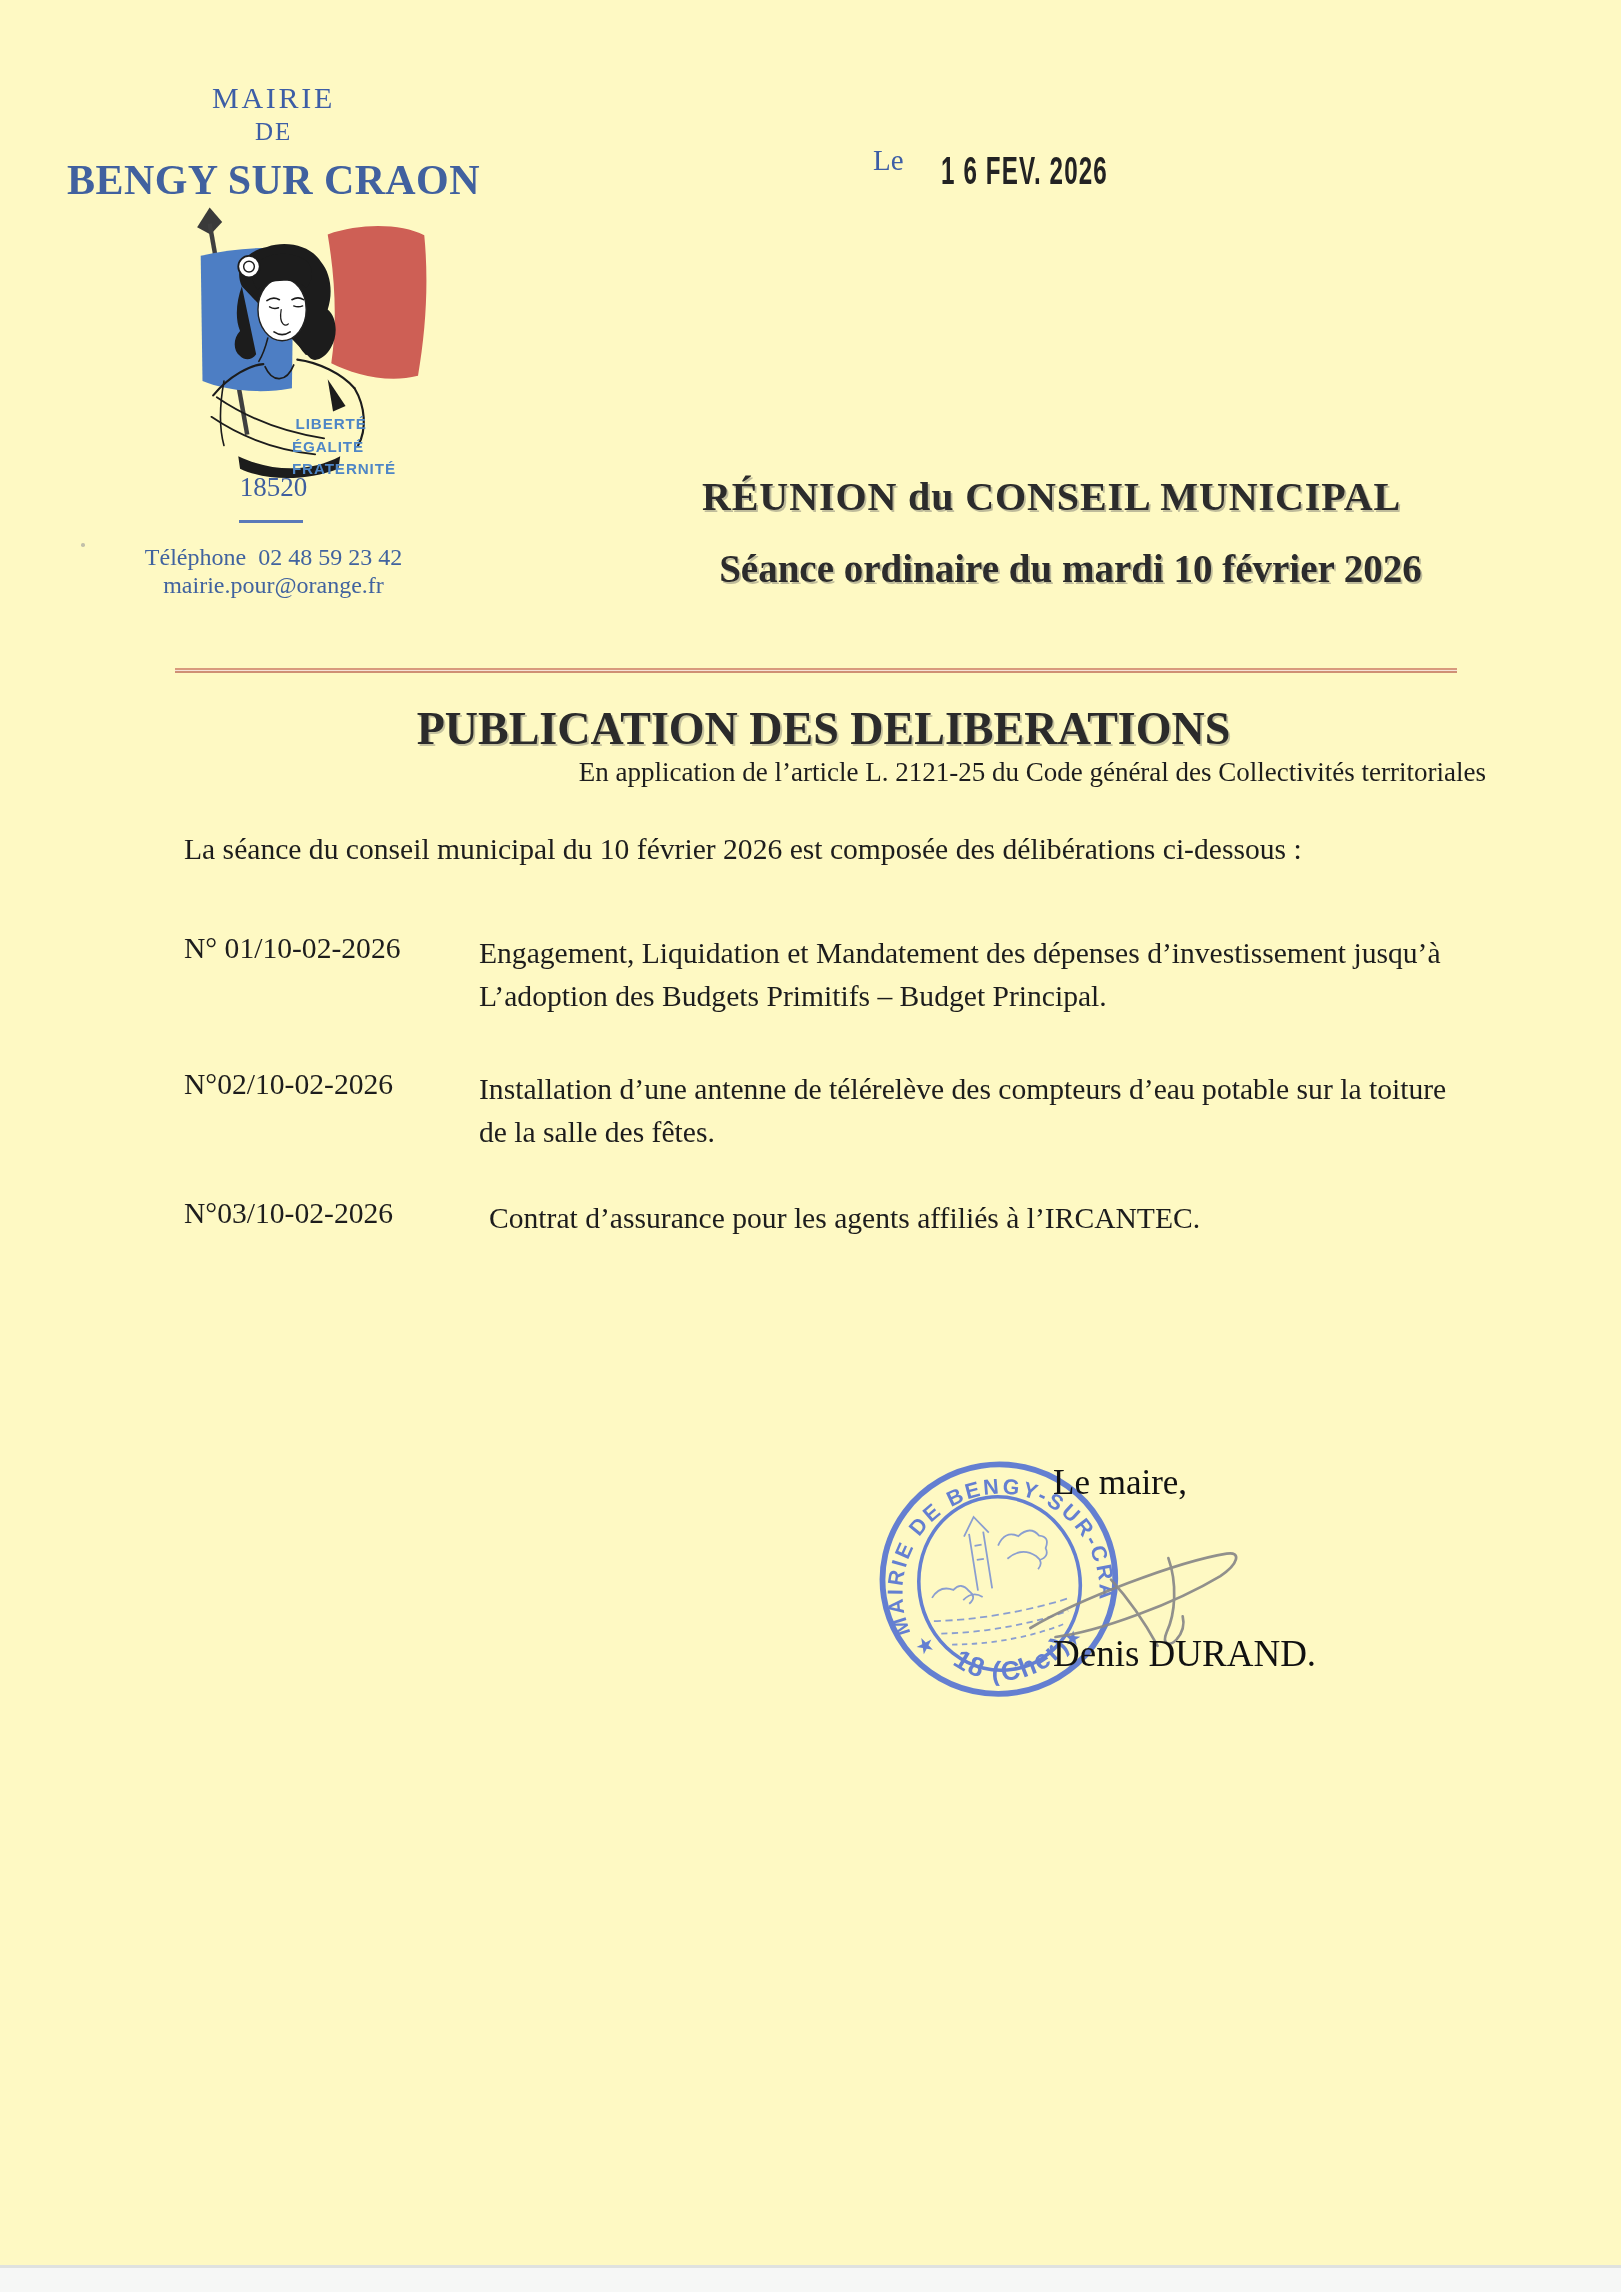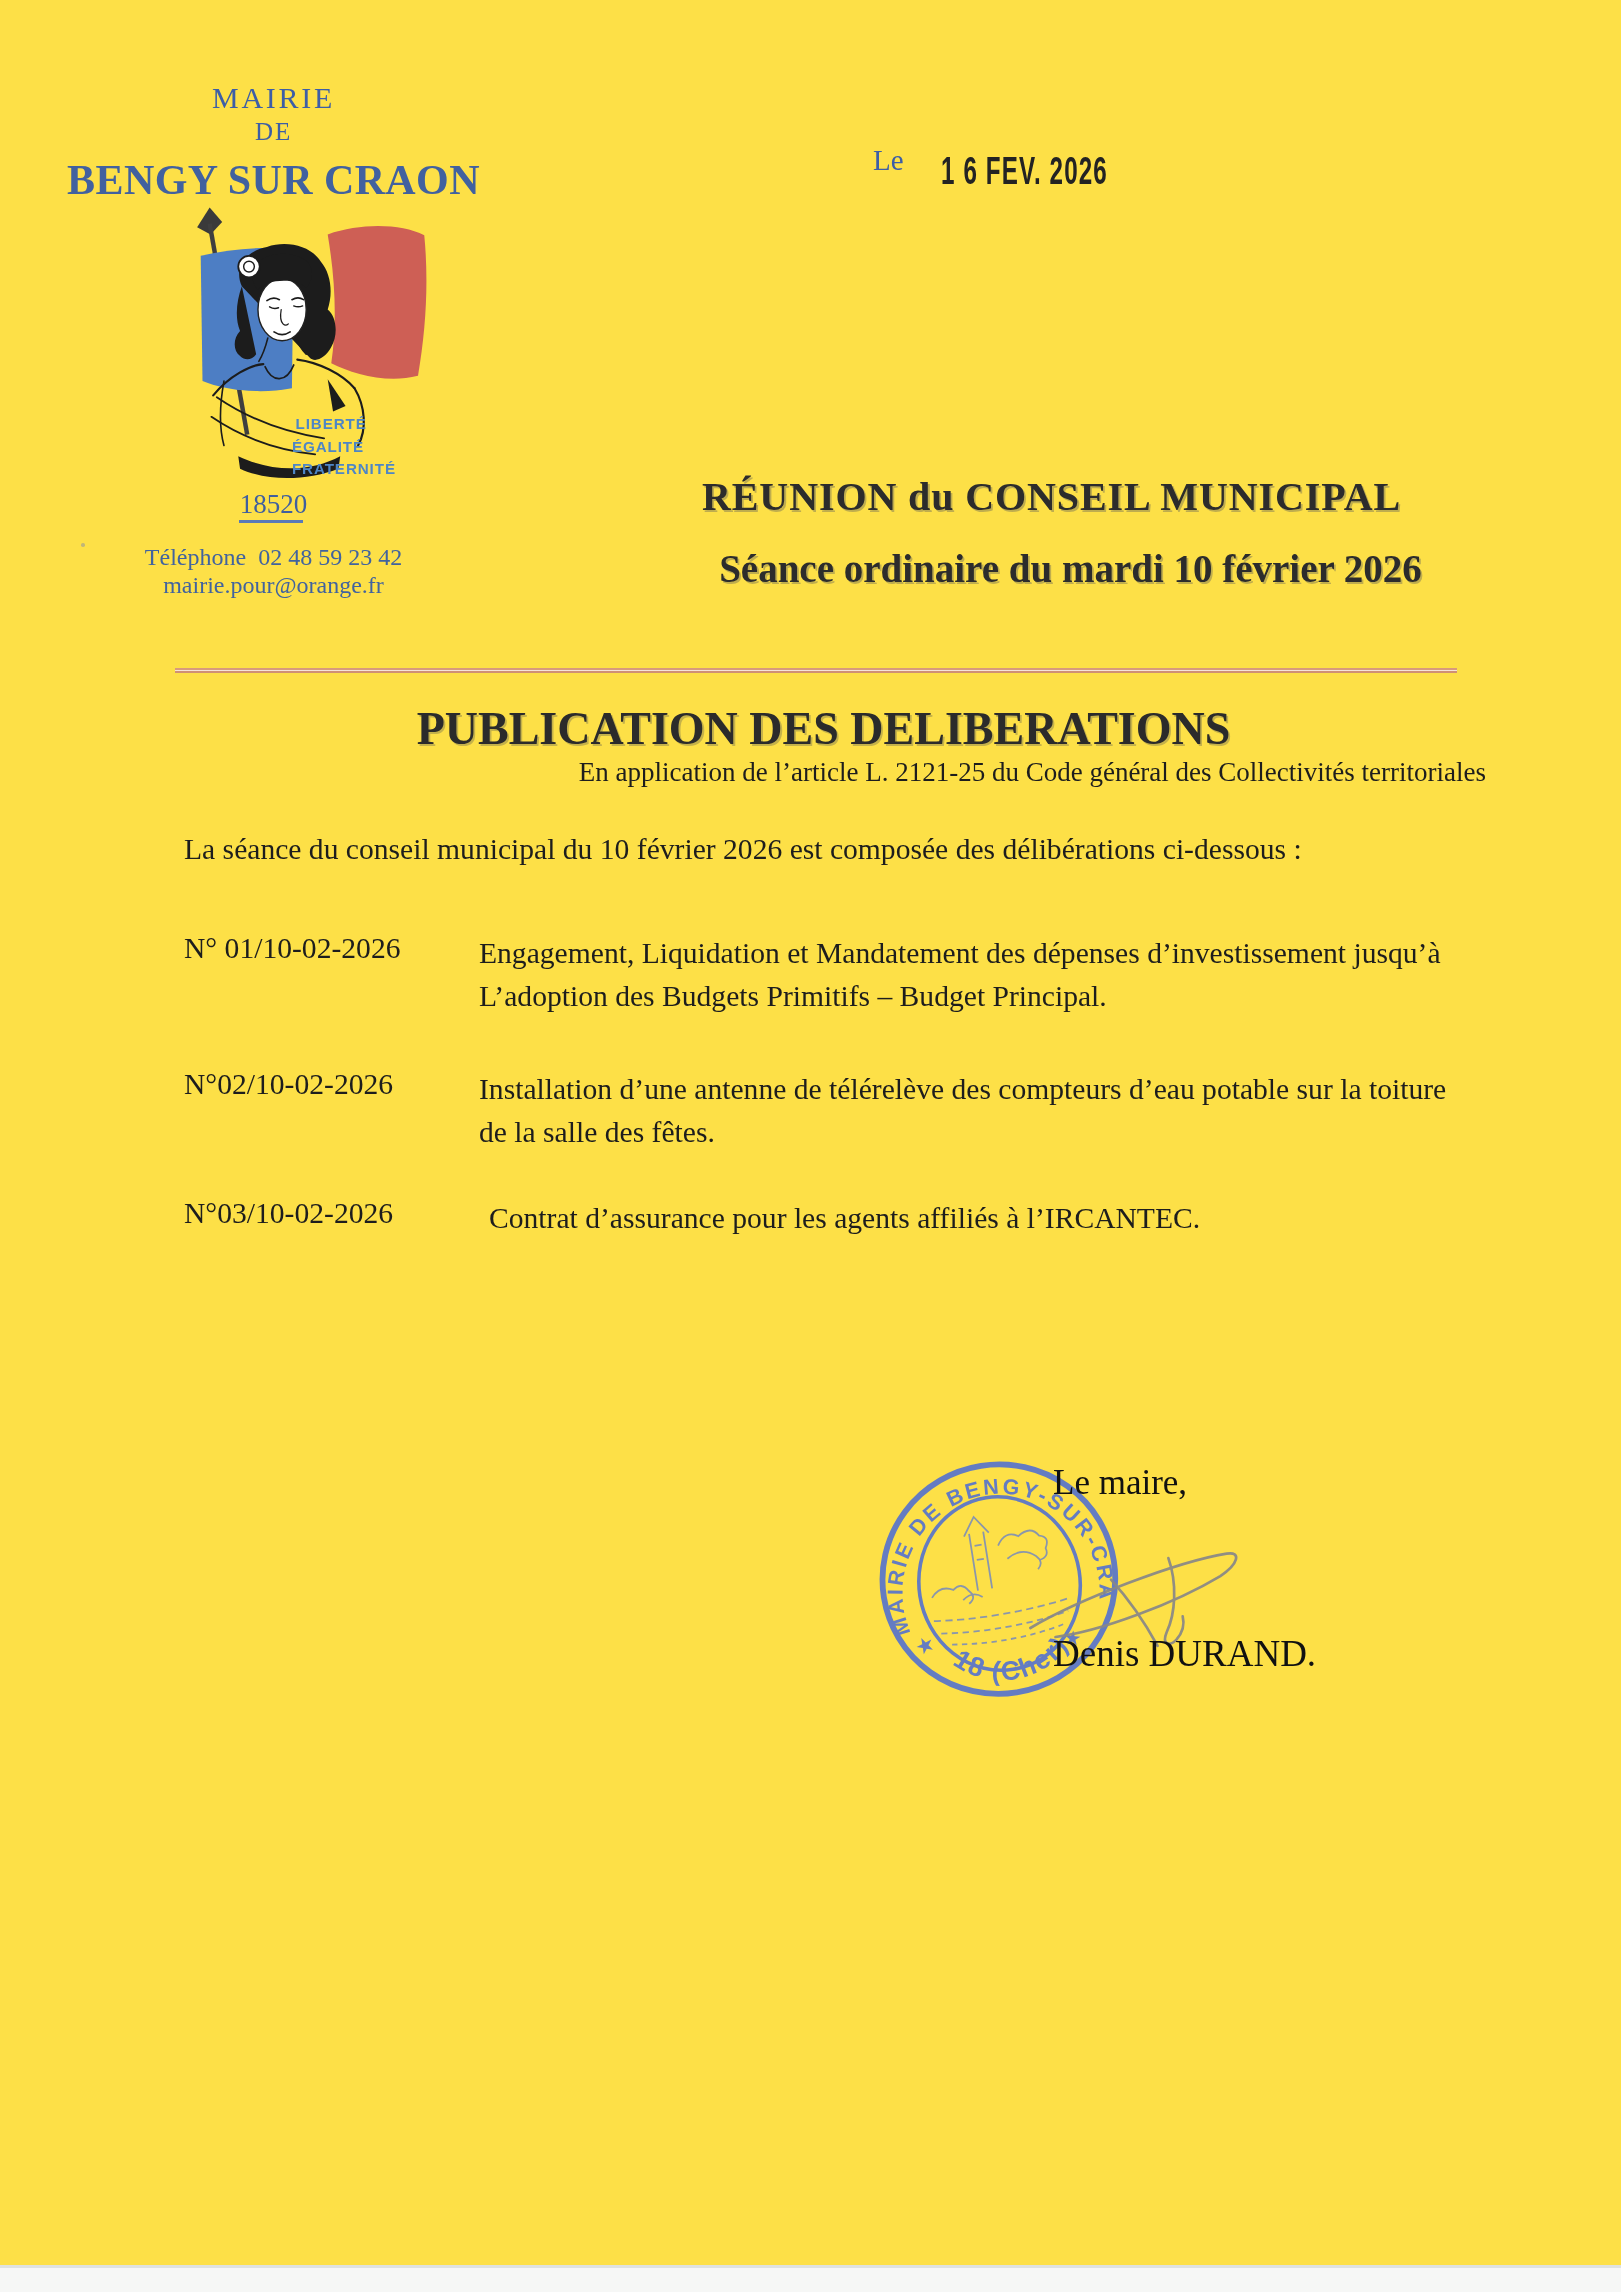--- a/index.html
+++ b/index.html
@@ -1,24 +1,24 @@
 <!DOCTYPE html>
 <html style="font-size:14.3px"><head>
 <meta charset="utf-8">
 <style>
   html,body{margin:0;padding:0;background:#9a9a9a;}
-  .page{position:relative;width:1621px;height:2293px;background:#fde047;overflow:hidden;
+  .page{position:relative;width:1621px;height:2293px;background:#fef9c3;overflow:hidden;
         font-family:"Liberation Serif",serif;color:#1d1d1d;}
   .abs{position:absolute;}
   
   .org1{left:54px;top:81px;width:439px;text-align:center;font-size:30px;letter-spacing:2.7px;color:#3d5ea6;}
   .org2{left:54px;top:118px;width:439px;text-align:center;font-size:25px;letter-spacing:1.8px;color:#3d5ea6;}
   .org3{left:54px;top:156px;width:439px;text-align:center;font-size:42px;font-weight:700;letter-spacing:0.4px;color:#41619f;}
   .logo{left:161px;top:204px;width:269px;height:279px;}
-  .postal{left:54px;top:489px;width:439px;text-align:center;font-size:27px;color:#3f5f9f;}
+  .postal{left:54px;top:472px;width:439px;text-align:center;font-size:27px;color:#3f5f9f;}
   .lh-rule{left:239px;top:520px;width:64px;height:2.7px;background:#5a7ab8;}
   .phone{left:54px;top:544px;width:439px;text-align:center;font-size:24px;color:#41639f;}
   .email{left:54px;top:572px;width:439px;text-align:center;font-size:24px;color:#41639f;}
   
   .le{left:873px;top:144px;font-size:29px;color:#3d5ea6;}
   .datestamp{left:941px;top:149px;font-family:"Liberation Sans",sans-serif;font-weight:700;
              font-size:39px;letter-spacing:1.8px;color:#232323;transform:scale(.62,1);transform-origin:left top;
              white-space:nowrap;}
   
   .m-title{left:608px;top:473px;width:887px;text-align:center;font-size:40px;font-weight:700;

